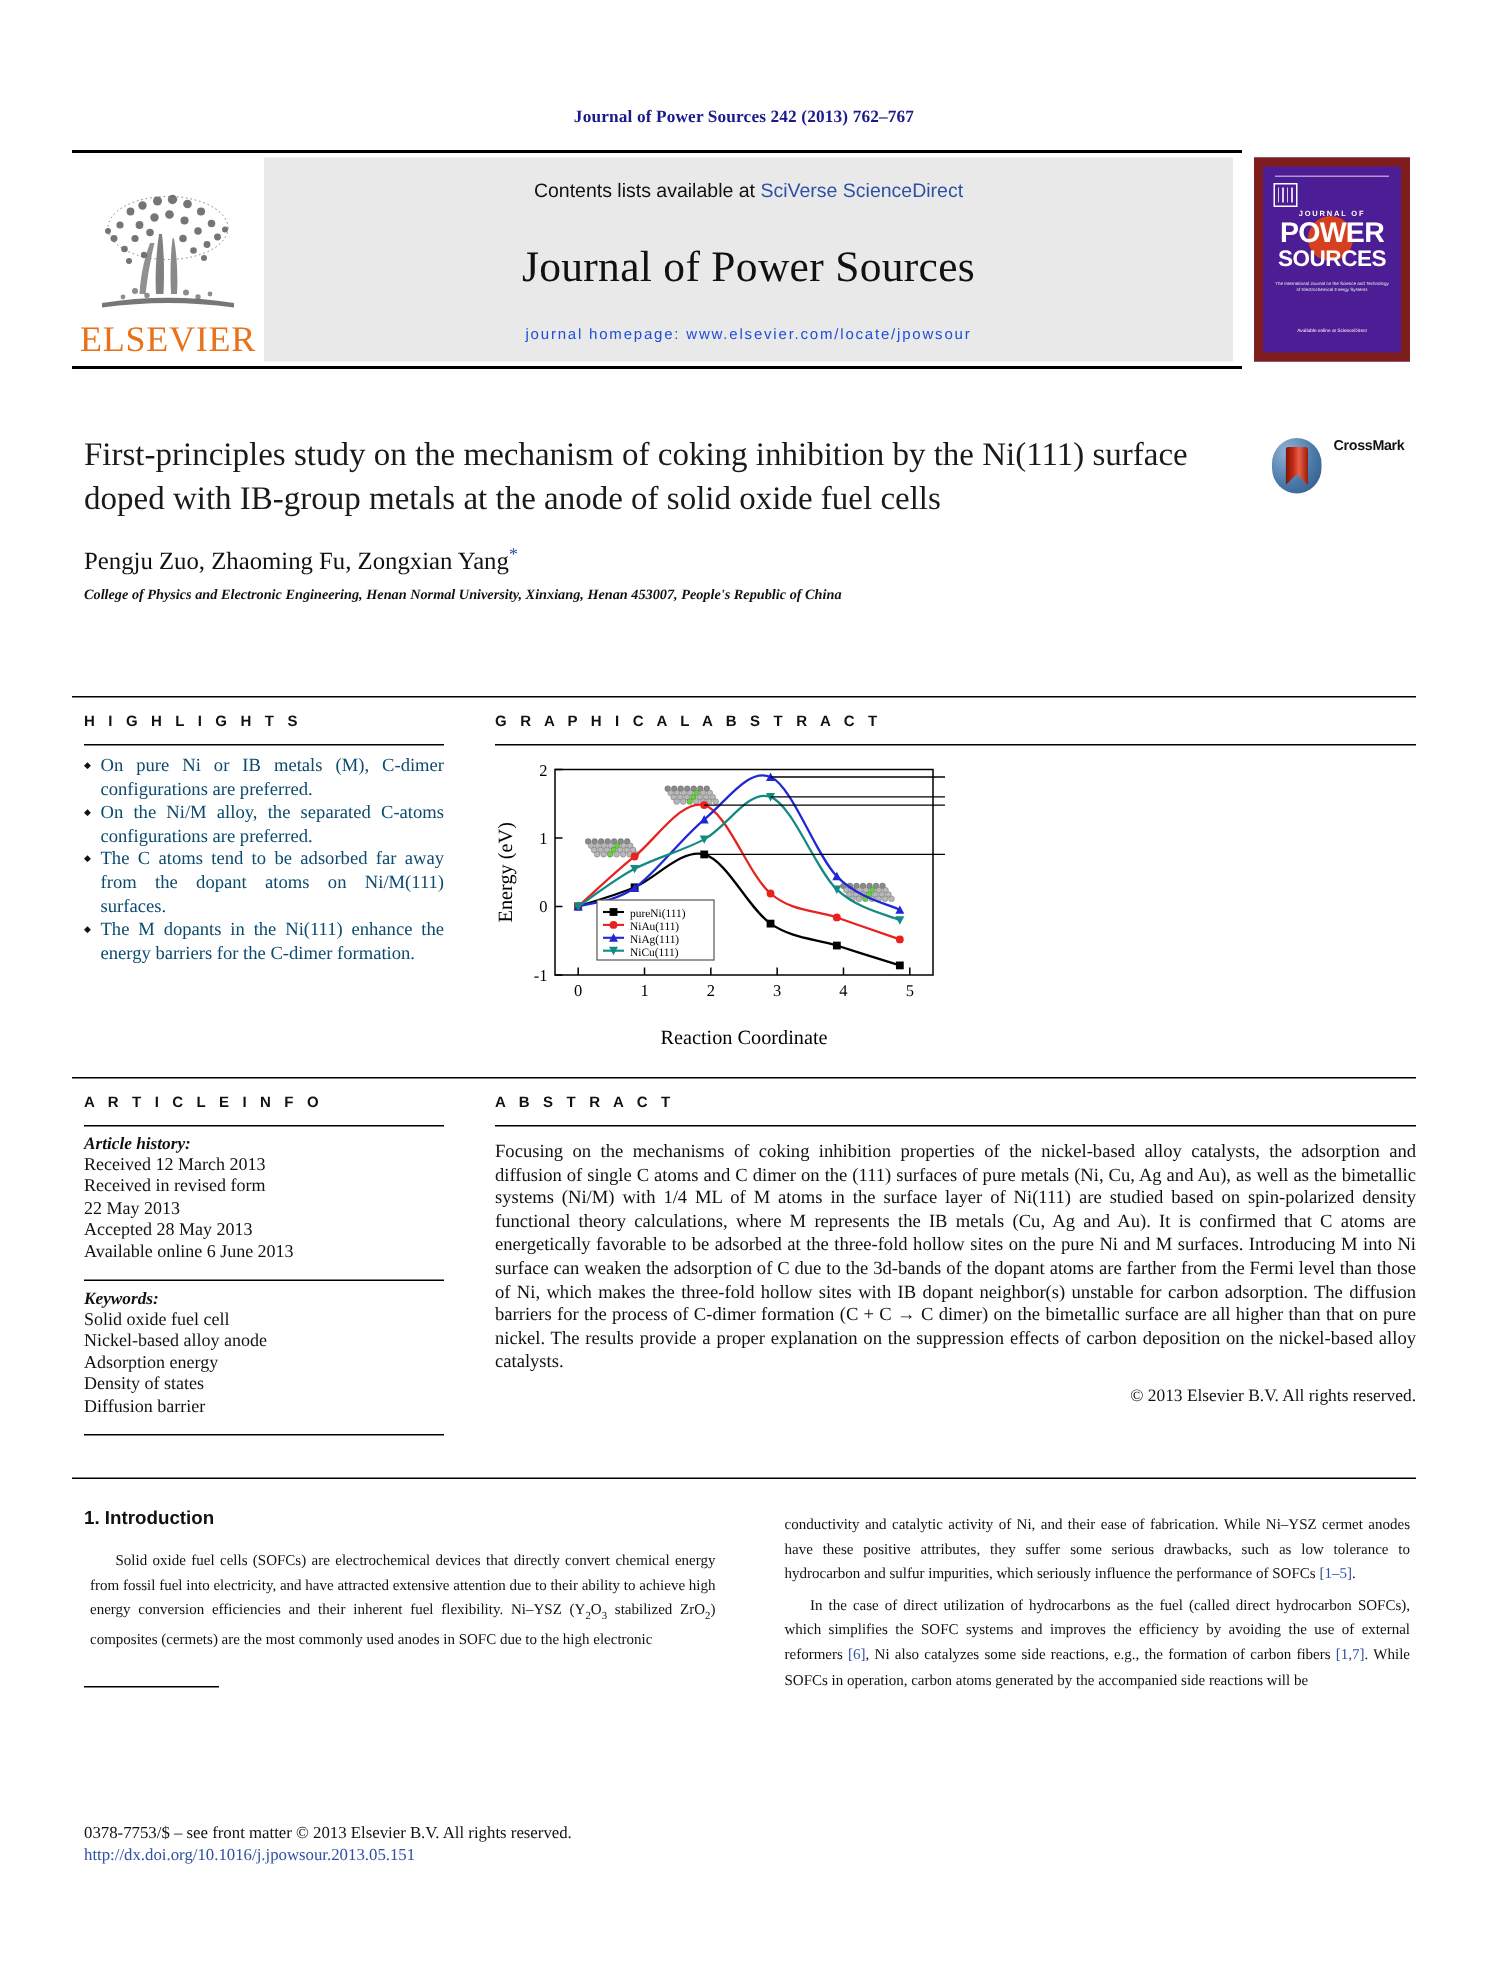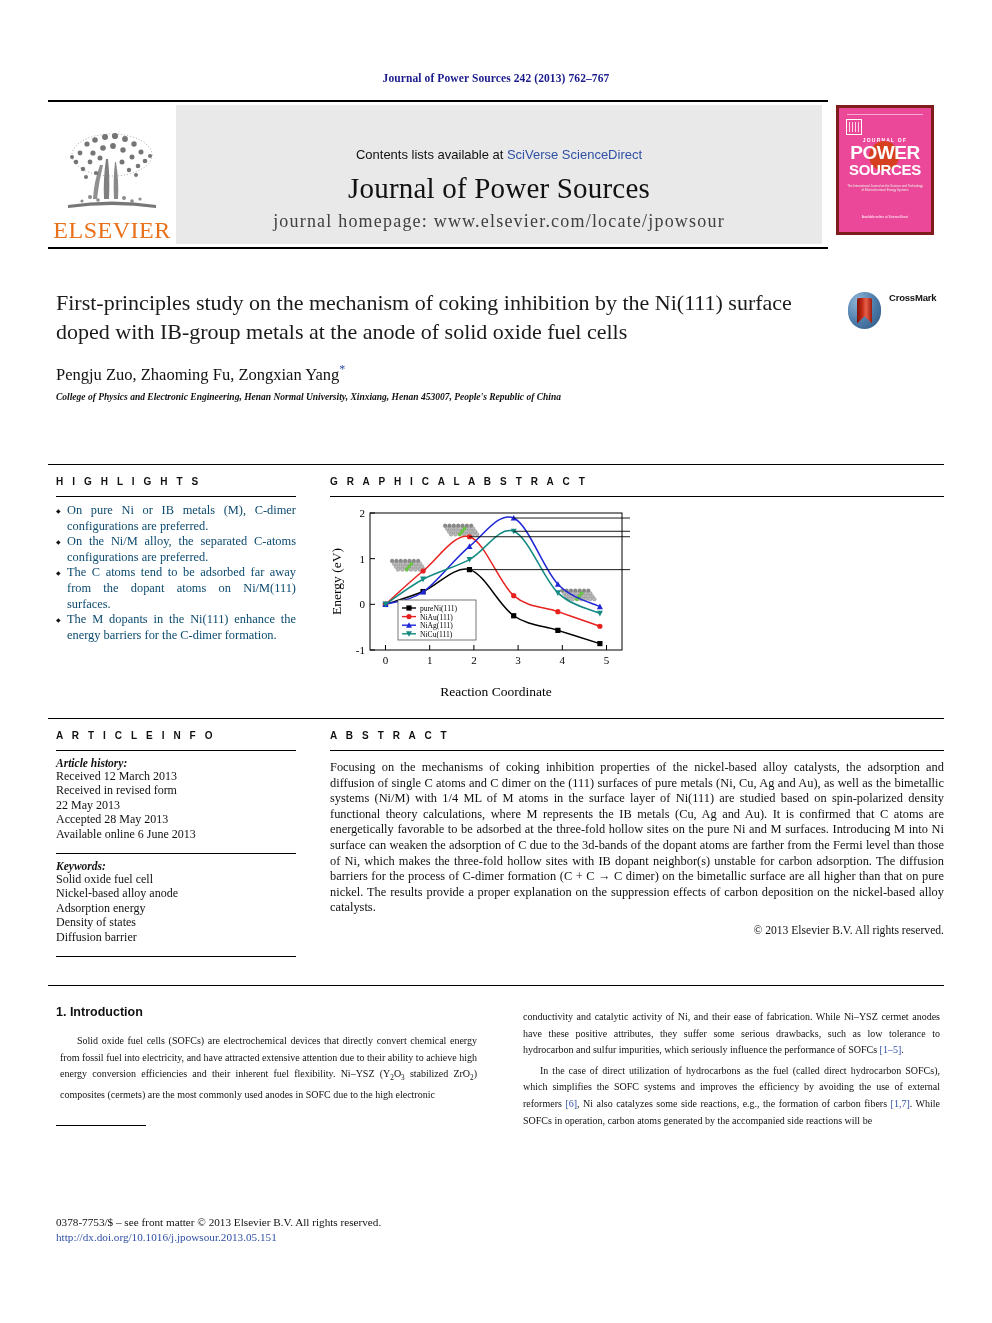--- a/index.html
+++ b/index.html
@@ -80,48 +80,47 @@
     padding: 14px 10px 12px 10px;
     display: flex;
     flex-direction: column;
     justify-content: space-between;
     min-height: 108px;
   }
   .contents-line {
     font-family: "Liberation Sans", sans-serif;
     font-size: 13px;
     color: #111;
-    margin-top: 28px;
   }
   .contents-line .sd-link { color: #2e4fa3; }
   .journal-title {
     font-family: "Liberation Serif", serif;
     font-size: 29px;
     color: #111;
     letter-spacing: 0.2px;
     margin: 10px 0 6px 0;
   }
   .homepage-line {
-    font-family: Liberation Serif, serif;
-    font-size: 18px;
-    color: #404040;
+    font-family: Liberation Sans, sans-serif;
+    font-size: 10px;
+    color: #1d4ed8;
     letter-spacing: 1.2px;
   }
   .cover-block {
     width: 108px;
     flex: none;
     margin-left: 14px;
     display: flex;
     align-items: flex-start;
   }
   .journal-cover {
     width: 92px;
     height: 124px;
-    background: #ec4899;
-    border: 3px solid #7f1d1d;
+    background: #4c1d95;
+    border: 6px solid #7f1d1d;
     position: relative;
     overflow: hidden;
   }
   .jc-toprule {
     position: absolute; left: 8px; right: 8px; top: 6px;
     height: 1px; background: rgba(255,255,255,.55);
   }
   .jc-elsmark {
     position: absolute; left: 7px; top: 11px;
     width: 14px; height: 14px; border: 1px solid #fff;

